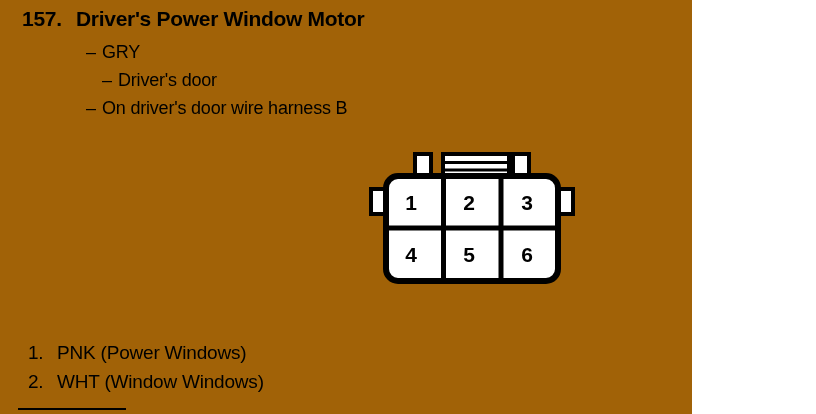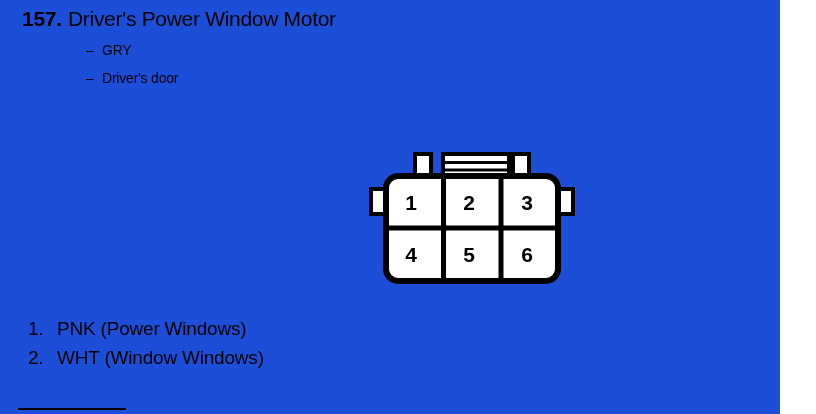--- a/index.html
+++ b/index.html
@@ -2,63 +2,63 @@
 <html><head>
 <meta charset="utf-8">
 <style>
   html, body {
     margin: 0;
     padding: 0;
     background: #ffffff;
   }
   #page {
     position: relative;
-    width: 780px;
+    width: 692px;
     height: 414px;
-    background: #1d4ed8;
+    background: #a16207;
     overflow: hidden;
     font-family: "Liberation Sans", sans-serif;
     color: #000000;
   }
 
   
   .hdr-num {
     position: absolute;
     left: 22px;
     top: 7px;
     font-size: 21px;
     font-weight: bold;
     letter-spacing: -0.3px;
     white-space: nowrap;
   }
   .hdr-title {
     position: absolute;
-    left: 68px;
+    left: 76px;
     top: 7px;
     font-size: 21px;
-    font-weight: normal;
+    font-weight: bold;
     letter-spacing: -0.3px;
     white-space: nowrap;
   }
 
   
   .bullet {
     position: absolute;
     left: 86px;
-    font-size: 14px;
+    font-size: 18px;
     font-weight: normal;
     letter-spacing: -0.2px;
     white-space: nowrap;
   }
   .bullet .dash {
     display: inline-block;
     width: 16px;
   }
   .b1 { top: 42px; }
-  .b2 { top: 70px; }
+  .b2 { top: 70px; margin-left: 16px; }
   .b3 { top: 98px; }
 
   
   #connector {
     position: absolute;
     left: 360px;
     top: 145px;
     width: 240px;
     height: 150px;
   }
@@ -78,20 +78,21 @@
     display: block;
     white-space: nowrap;
   }
   .legend-row .lnum {
     display: inline-block;
     width: 29px;
     text-align: left;
   }
   .legend-row .ltxt {
     display: inline-block;
+    margin-top: 24px;
   }
 
   
   .bottom-rule {
     position: absolute;
     left: 18px;
     top: 408px;
     width: 108px;
     height: 2px;
     background: #000000;
@@ -103,20 +104,23 @@
 <div id="page">
 
   <div class="hdr-num">157.</div>
   <div class="hdr-title">Driver's Power Window Motor</div>
 
   <div class="bullet b1">
     <span class="dash">–</span><span>GRY</span>
   </div>
   <div class="bullet b2">
     <span class="dash">–</span><span>Driver's door</span>
+  </div>
+  <div class="bullet b3">
+    <span class="dash">–</span><span>On driver's door wire harness B</span>
   </div>
 
   <svg id="connector" viewBox="0 0 240 150" width="240" height="150">
 
     <g>
       <rect x="83" y="9" width="66" height="22" fill="#ffffff" stroke="#000000" stroke-width="4"></rect>
       <line x1="85" y1="17.5" x2="147" y2="17.5" stroke="#000000" stroke-width="3"></line>
       <line x1="85" y1="25" x2="147" y2="25" stroke="#000000" stroke-width="3"></line>
     </g>
 

